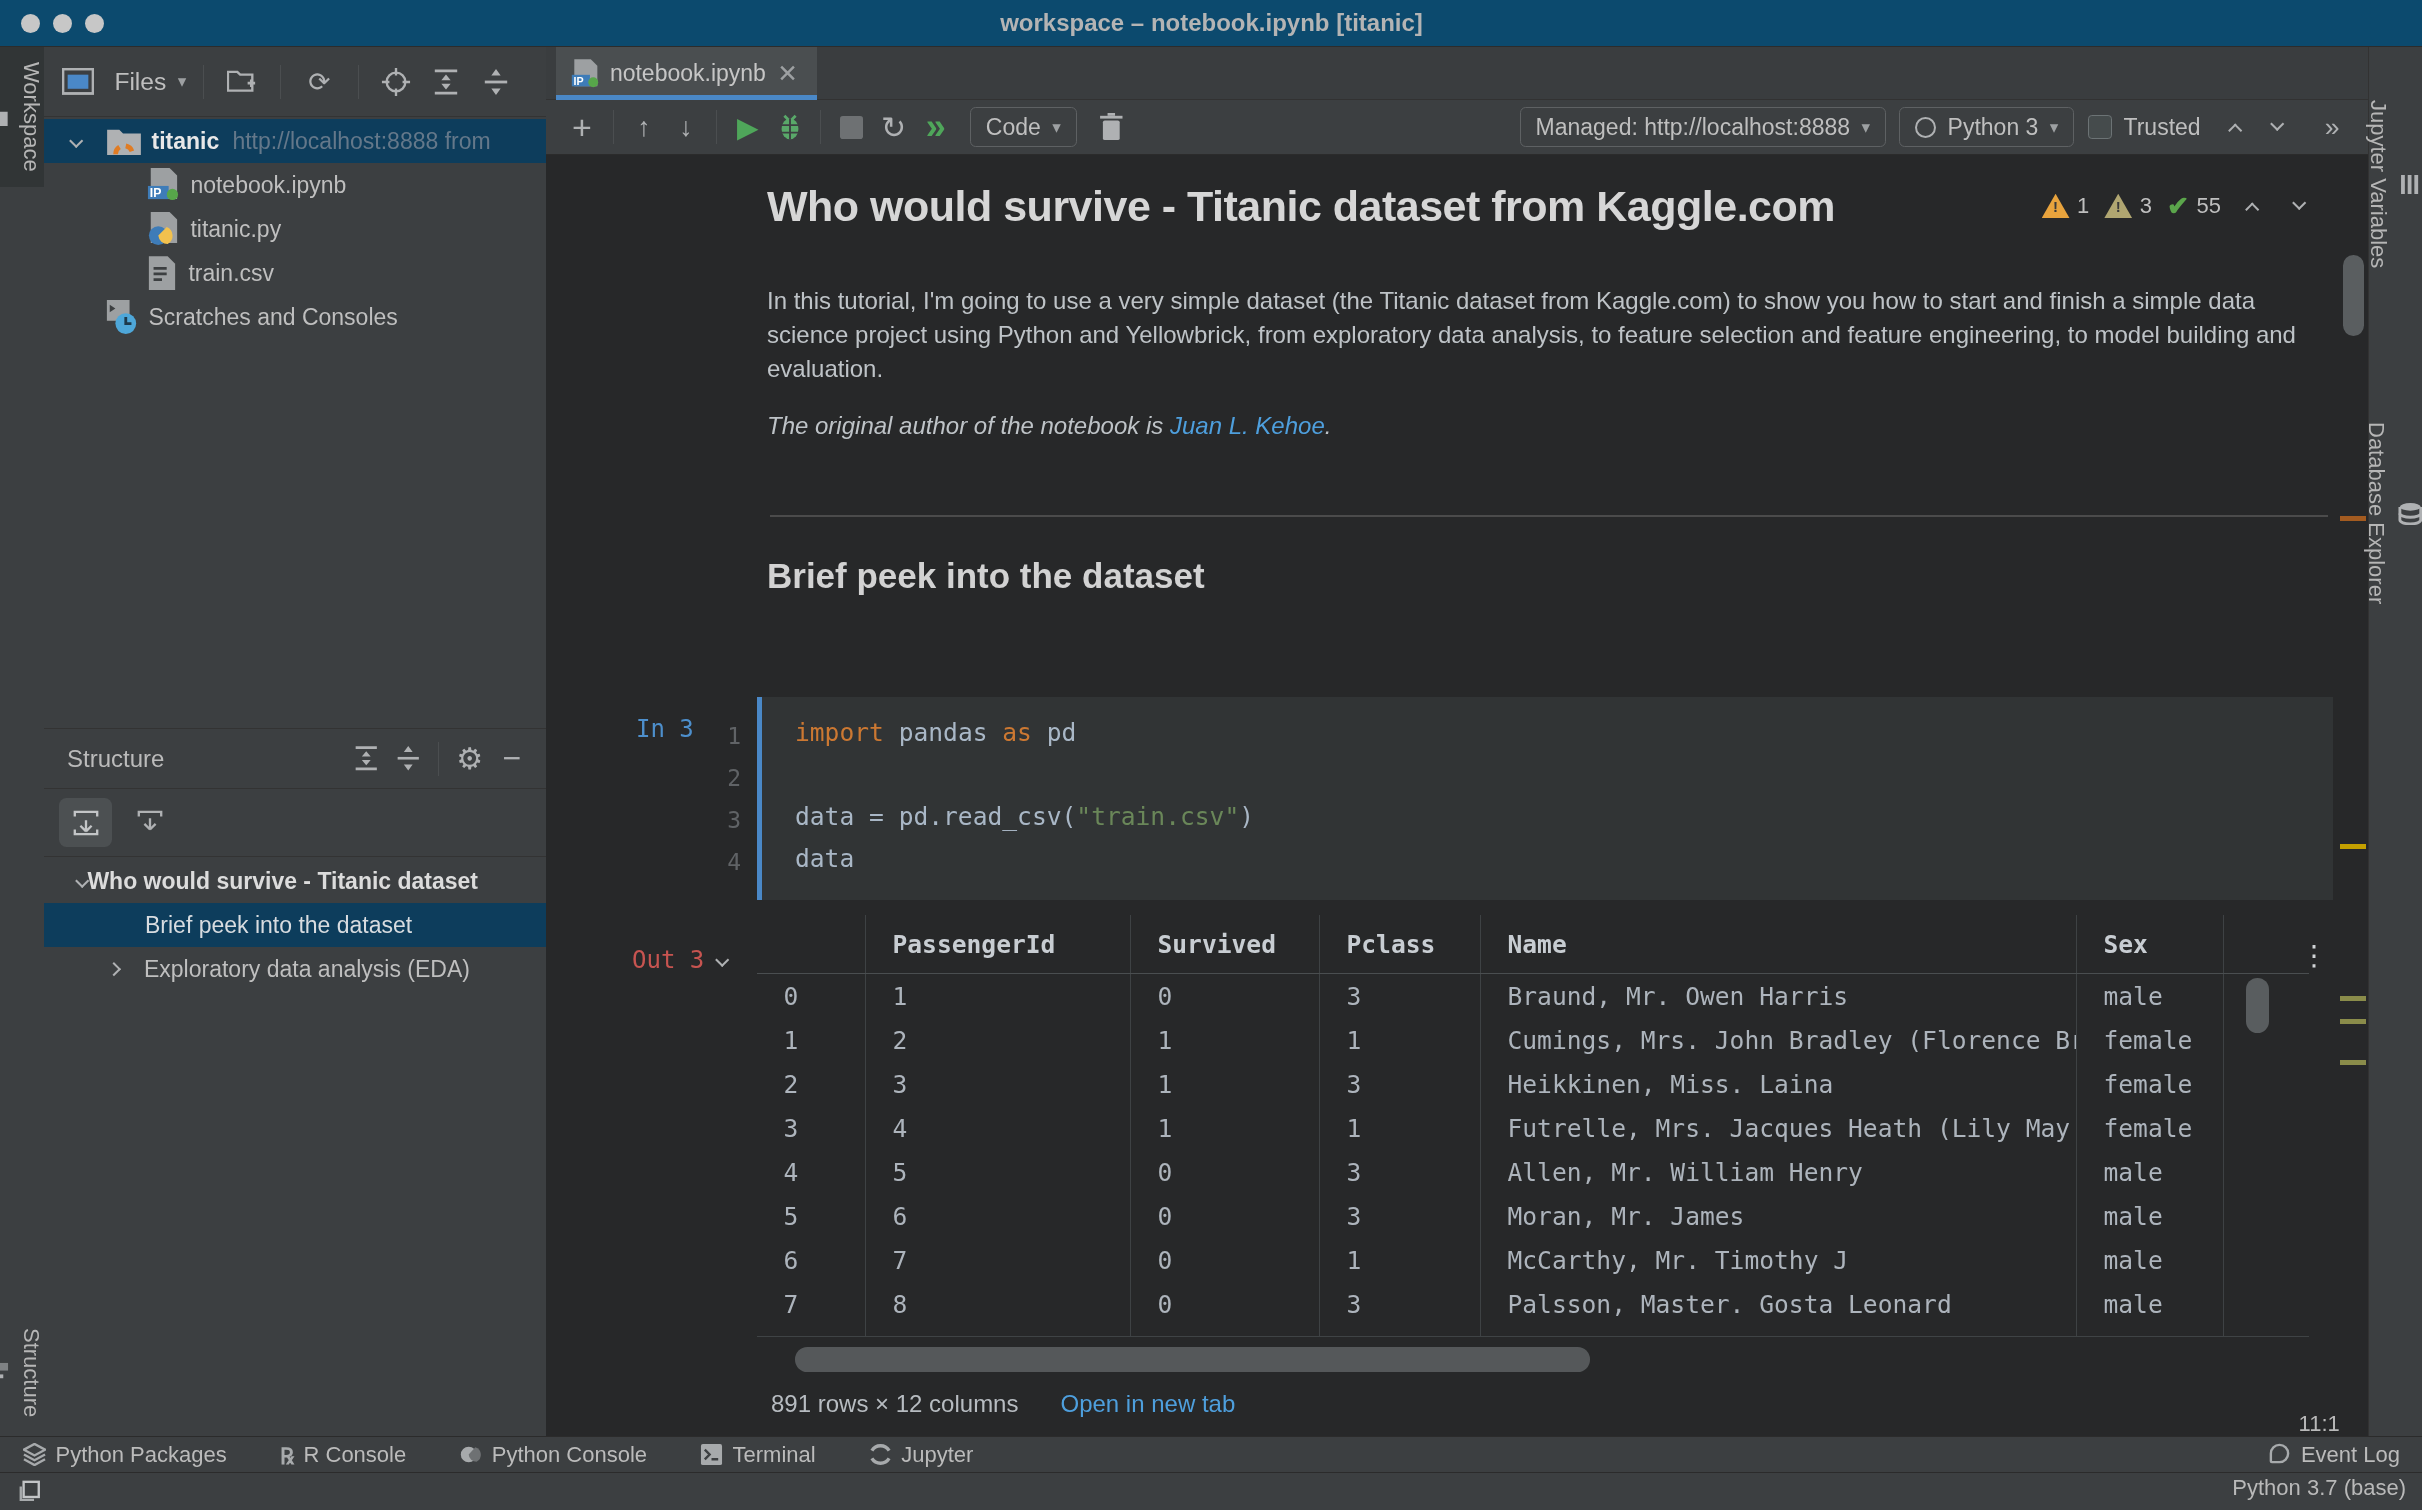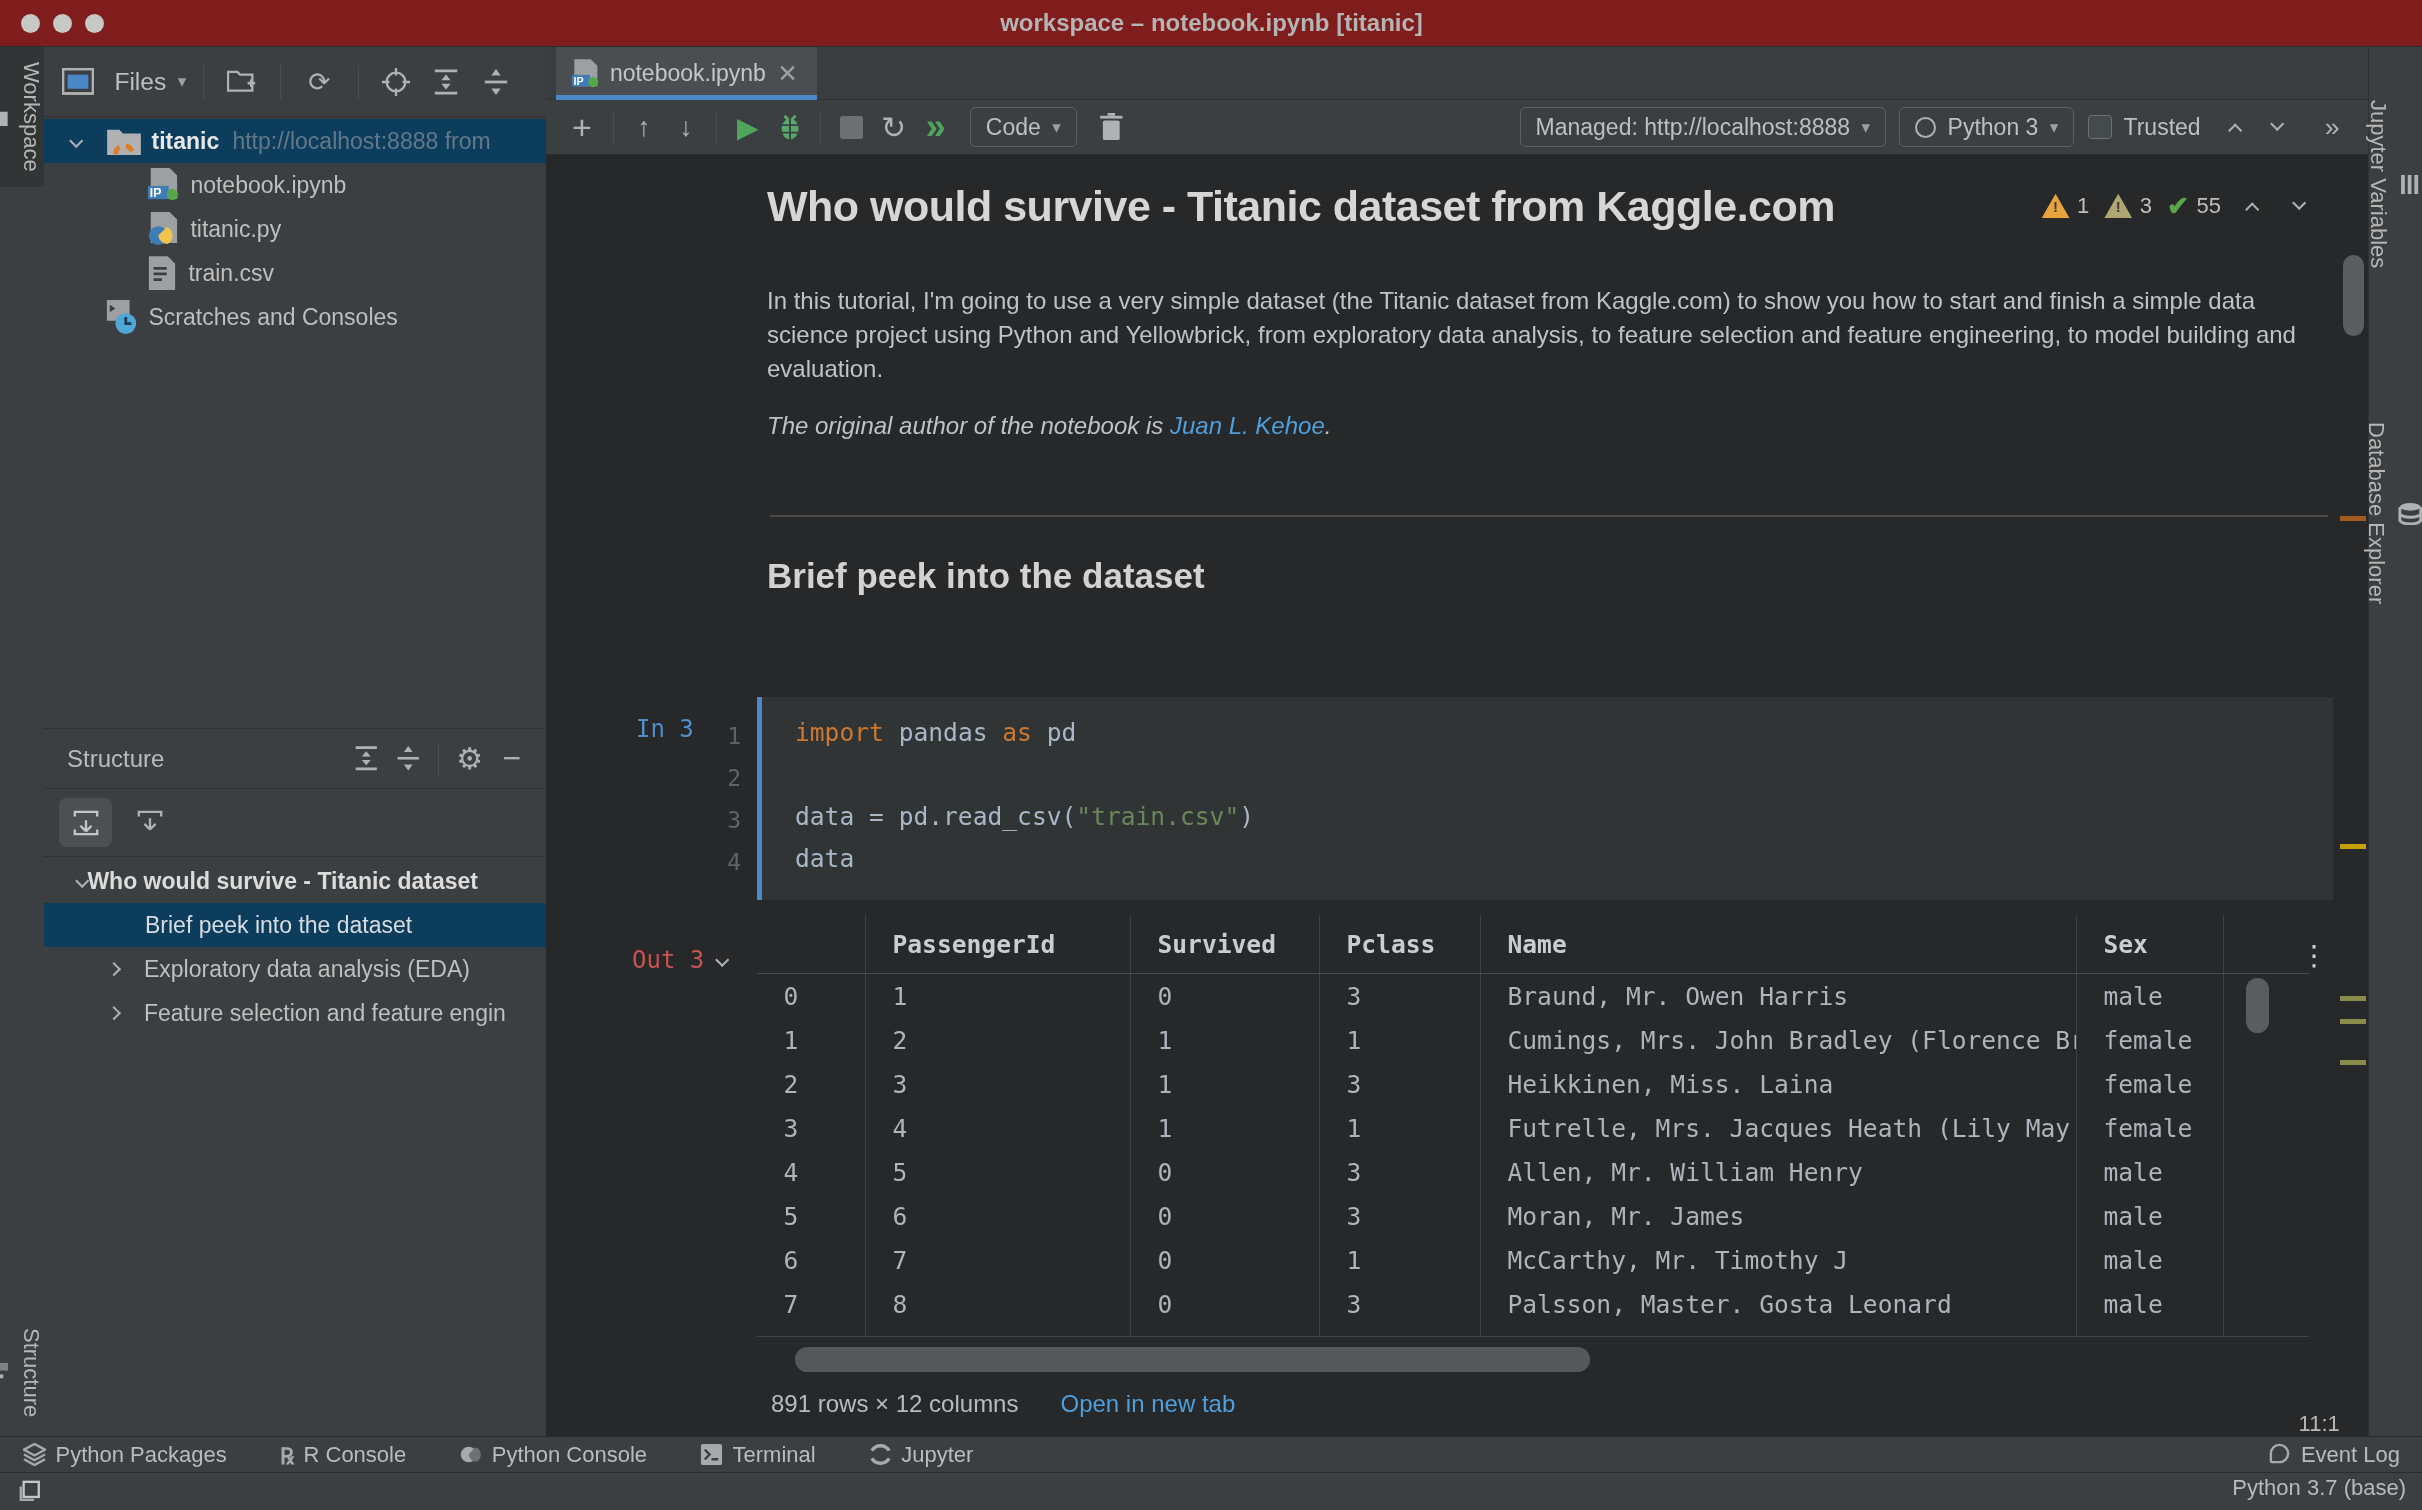--- a/index.html
+++ b/index.html
@@ -2,21 +2,21 @@
 <html style="font-size:15px"><head>
 <meta charset="utf-8">
 <style>
   * { margin:0; padding:0; box-sizing:border-box; }
   html,body { width:2423px; height:1510px; overflow:hidden; }
   body { background:#3C3F41; font-family:"Liberation Sans",sans-serif; color:#BBBBBB;
          -webkit-font-smoothing:antialiased; position:relative; }
 
   
   .titlebar { position:absolute; top:0; left:0; width:2423px; height:47px;
-              background:#7f1d1d; border-bottom:0.9px solid #2C2C2C;
+              background:#0c4a6e; border-bottom:0.9px solid #2C2C2C;
               display:flex; align-items:center; }
   .lights { display:flex; gap:13.2px; margin-left:21px; }
   .light { width:19px; height:19px; border-radius:50%; background:#C7C7C7; }
   .win-title { position:absolute; left:0; right:0; text-align:center;
                font-size:24px; font-weight:bold; color:#B4B4B4; }
 
   
   .main { position:absolute; top:47px; left:0; width:2423px; height:1389px; }
 
   .strip-left  { position:absolute; left:0; top:0; width:44px; height:100%; background:#3C3F41; }
@@ -324,24 +324,20 @@
       <div class="tree-row">
         <span class="chev down" style="margin-left:21px;"></span>
         <b style="color:#DCDCDC;">Who would survive - Titanic dataset</b>
       </div>
       <div class="tree-row selected">
         <span style="margin-left:89px; color:#D8DCE0;">Brief peek into the dataset</span>
       </div>
       <div class="tree-row">
         <span class="chev right" style="margin-left:53px;"></span>
         <span style="margin-left:24.6px;">Exploratory data analysis (EDA)</span>
-      </div>
-      <div class="tree-row">
-        <span class="chev right" style="margin-left:53px;"></span>
-        <span style="margin-left:24.6px;">Feature selection and feature engin</span>
       </div>
     </div>
   </div>
 
   <div class="editor">
 
     <div class="tabbar">
       <div class="tab">
         <span>
           <svg width="28" height="32" viewBox="0 0 34 38" style="font-size:24px">

